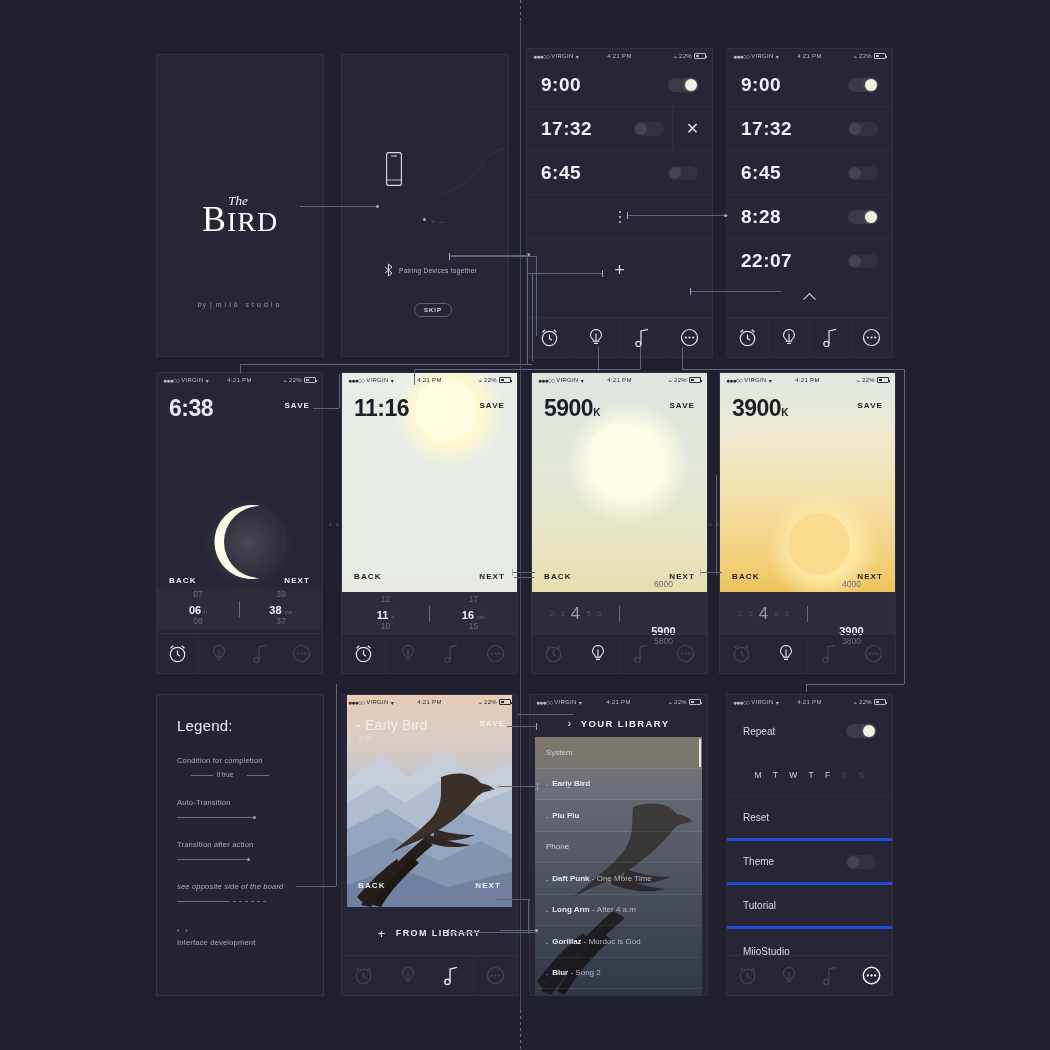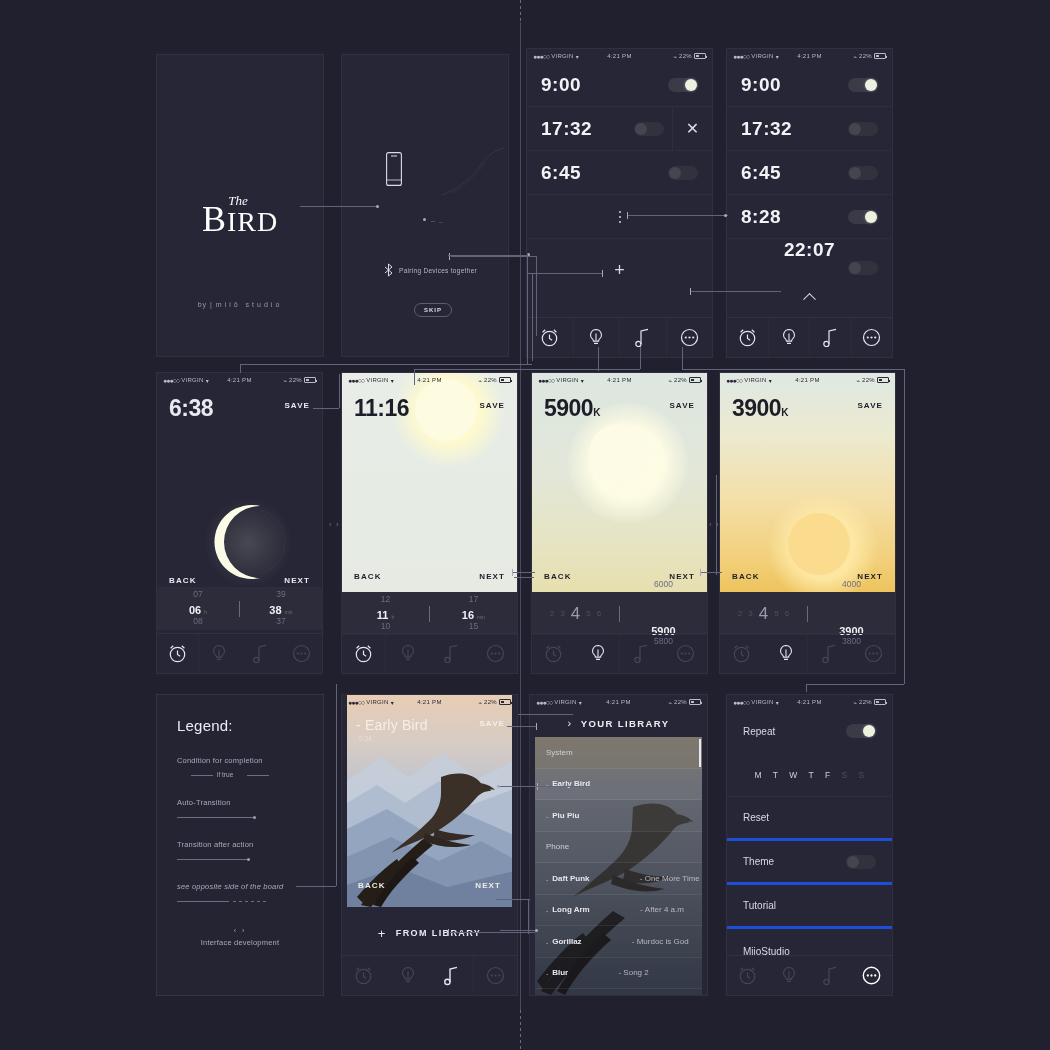--- a/index.html
+++ b/index.html
@@ -101,21 +101,21 @@
   .lg-arrows { font-size:7px; color:#a9a9bd; letter-spacing:2px; margin-bottom:4px;}
 
   
   .lib-head { height:28px; display:flex; align-items:center; justify-content:center; gap:8px; font-size:9.5px; font-weight:bold; letter-spacing:1.4px; color:#edeef3;}
   .lib-head .cv { font-size:11px; font-weight:300; }
   .lib-list { position:absolute; left:5px; right:5px; top:42px; bottom:0; overflow:hidden; }
   .lib-bg { position:absolute; inset:0; }
   .lib-row { position:relative; height:31.5px; display:flex; align-items:center; padding-left:11px; font-size:8px; border-bottom:1px solid rgba(255,255,255,.07); color:#e7e7ee;}
   .lib-row.sec { color:#cfcfd8; }
   .lib-row b { font-weight:bold; }
-  .lib-row s { text-decoration:none; color:#b7b7c2;padding-left:48px; }
+  .lib-row s { text-decoration:none; color:#b7b7c2; }
   .lib-row .bullet { margin-right:4px; color:#e7e7ee; }
   .lib-scroll { position:absolute; right:1px; top:2px; width:2px; height:28px; background:#e9e9ef; }
 
   
   .set-row { height:44px; display:flex; align-items:center; padding:0 16px; border-bottom:3px solid #1d4ed8; font-size:10px; color:#d9d9e4; }
   .set-days { height:44px; display:flex; align-items:center; justify-content:space-around; padding:0 22px; border-bottom:1px solid #2e2e3d; }
   .set-days span { font-size:8.5px; color:#cfcfdd; letter-spacing:.5px; }
   .set-days span.off { color:#4e4e62; }
 
   
@@ -293,21 +293,21 @@
       <span class="toggle">
           <i></i>
         </span>
     </div>
     <div class="alarm-row">
       <span class="alarm-time">8:28</span>
       <span class="toggle on">
           <i></i>
         </span>
     </div>
-    <div class="alarm-row" style="border-bottom:none;flex-direction:column;">
+    <div class="alarm-row" style="border-bottom:none;">
       <span class="alarm-time">22:07</span>
       <span class="toggle">
           <i></i>
         </span>
     </div>
     <div class="chev-row">
         <span class="chev-up"></span>
       </div>
 
     <div class="tabbar">
@@ -661,21 +661,21 @@
     </div>
 
     <div class="lg-item">
       <div class="lg-t it">see opposite side of the board</div>
       <div class="lg-line">
         <span class="bar" style="left:0;width:52px;"></span>
         <span class="dash" style="left:56px;width:36px;"></span>
       </div>
     </div>
 
-    <div style="margin-top:22px;text-align:center;">
+    <div style="margin-top:22px;">
       <div class="lg-arrows">‹ ›</div>
       <div class="lg-t">Interface development</div>
     </div>
   </div>
 
   <div class="frame" style="left:341px;top:694px;width:177px;height:302px;">
 
     <div style="position:absolute;left:5px;top:0;right:5px;height:212px;overflow:hidden;background:linear-gradient(180deg,#e7cdb4 0%,#d8ccc4 22%,#b9c2cf 48%,#98a8c0 74%,#7d91ae 100%);">
       <svg width="167" height="212" viewBox="0 0 167 212" preserveAspectRatio="none">
         <path d="M0 86 L34 62 L62 82 L96 58 L130 84 L167 66 L167 212 L0 212Z" fill="#c4cedb" opacity=".85"></path>

